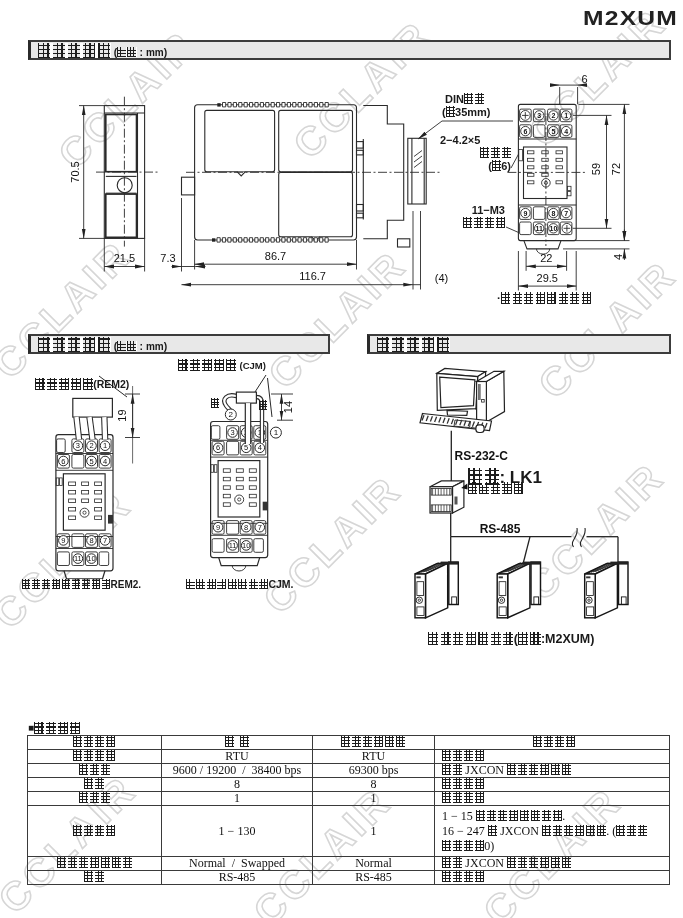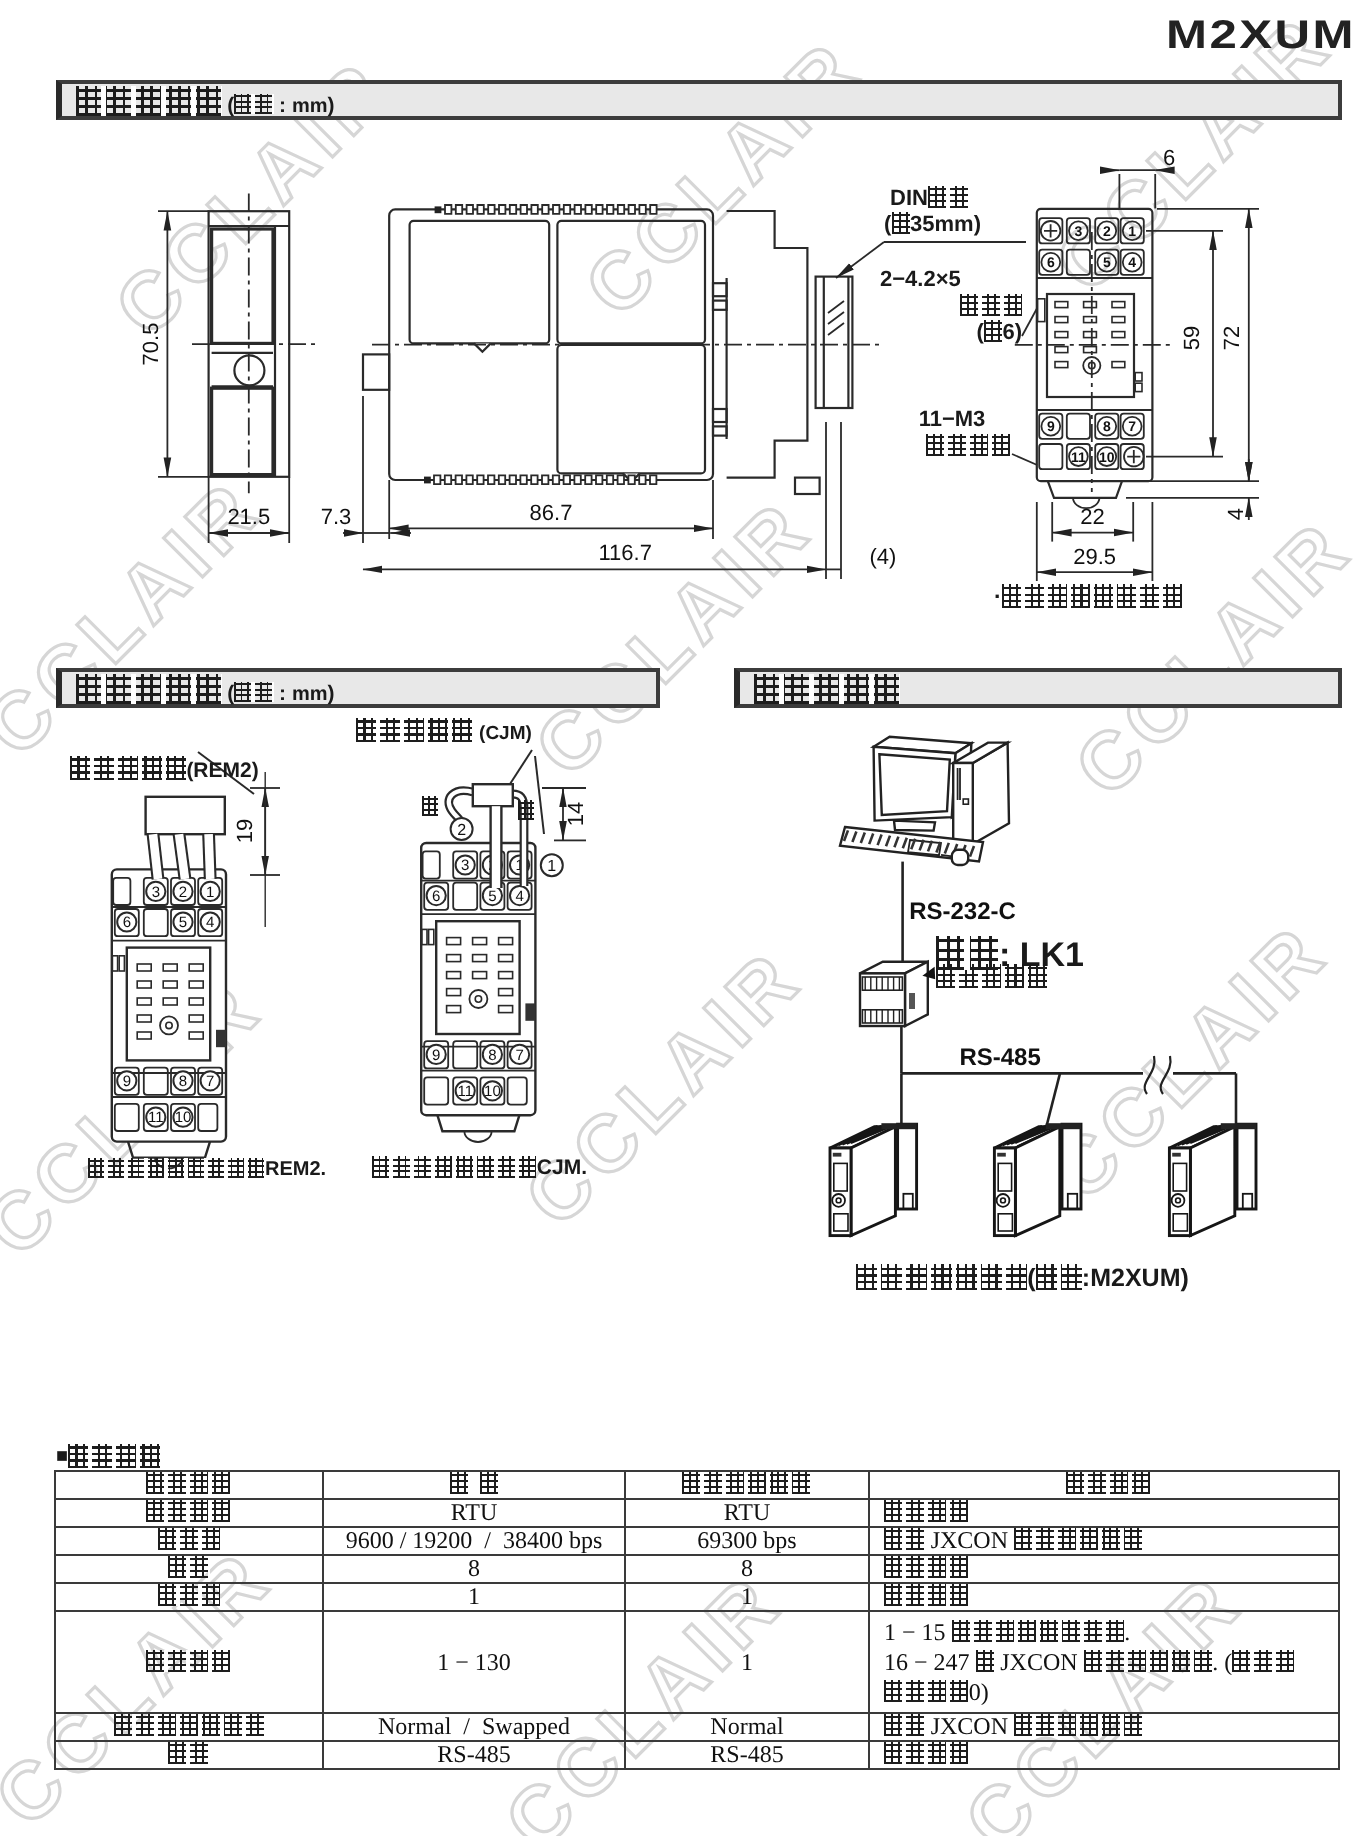--- a/index.html
+++ b/index.html
@@ -270,29 +270,29 @@
 <text x="539.2" y="169.8">11</text>
 <text x="553.4" y="169.8">10</text>
 </g>
 </svg>
 
 <div class="lb" style="left:445px;top:93px">DIN<i class="g" style="width:1.85em"></i></div>
 <div class="lb" style="left:442px;top:106px">(<i class="g" style="width:0.85em"></i>35mm)</div>
 <div class="lb" style="left:440px;top:134px;width:71px;">2−4.2×5</div>
 <div class="lb" style="left:440px;top:147px;width:71px;text-align:right"><i class="g" style="width:2.85em"></i></div>
 <div class="lb" style="left:440px;top:160px;width:71px;text-align:right">(<i class="g" style="width:0.85em"></i>6)</div>
-<div class="lb" style="left:447px;top:204px;width:58px;text-align:center">11−M3</div>
+<div class="lb" style="left:447px;top:204px;width:58px;text-align:right">11−M3</div>
 <div class="lb" style="left:447px;top:217px;width:58px;text-align:right"><i class="g" style="width:3.85em"></i></div>
 <div class="lb" style="left:497px;top:292px;font-size:11.5px">·<i class="g" style="width:7.85em"></i></div>
 
 <div class="lb" style="left:35px;top:378px;font-size:12px"><i class="g" style="width:4.85em"></i><span style="font-size:10.5px">(REM2)</span></div>
 <div class="lb" style="left:178px;top:359px;font-size:12px"><i class="g" style="width:4.85em"></i>&nbsp;<span style="font-size:9.5px">(CJM)</span></div>
 <div class="lb" style="left:211px;top:398px;font-size:10px"><i class="g" style="width:0.85em"></i></div>
 <div class="lb" style="left:259px;top:400px;font-size:10px"><i class="g" style="width:0.85em"></i></div>
-<div class="lb" style="left:44px;top:579px;font-size:10px"><i class="g" style="width:8.85em"></i>REM2.</div>
+<div class="lb" style="left:22px;top:579px;font-size:10px"><i class="g" style="width:8.85em"></i>REM2.</div>
 <div class="lb" style="left:186px;top:578px;font-size:10.5px"><i class="g" style="width:7.85em"></i>CJM.</div>
 
 <div class="lb" style="left:468px;top:482px;font-size:11.5px"><i class="g" style="width:4.85em"></i></div>
 <div class="lb" style="left:468px;top:468px;font-size:17px"><i class="g" style="width:1.85em"></i>:&nbsp;LK1</div>
 <div class="lb" style="left:428px;top:632px;font-size:12.5px"><i class="g" style="width:6.85em"></i>(<i class="g" style="width:1.85em"></i>:M2XUM)</div>
 <svg style="left:0;top:357px" width="360" height="248" viewBox="0 0 360 248">
 <defs>
         <marker id="ar2" viewBox="0 0 10 5" refX="9.7" refY="2.5" markerWidth="10" markerHeight="5" orient="auto-start-reverse" markerUnits="userSpaceOnUse">
           <path d="M0,0.6L10,2.5L0,4.4z" fill="#222"></path>
         </marker>

